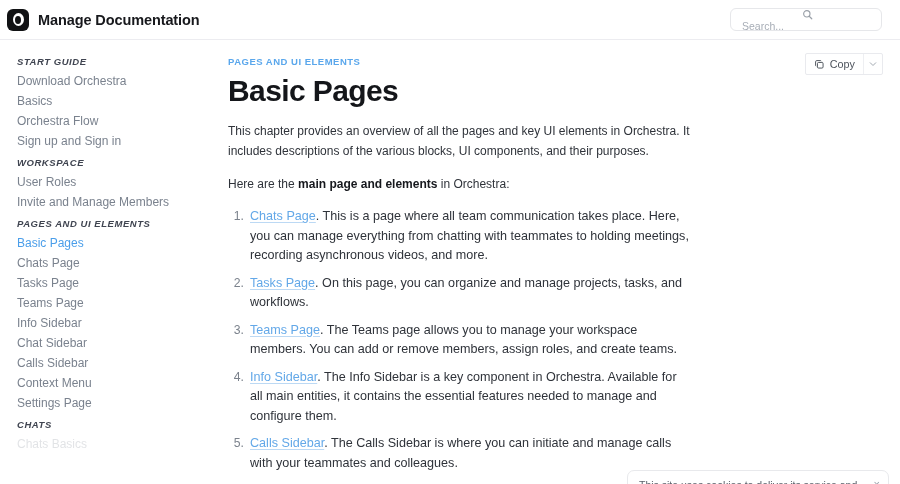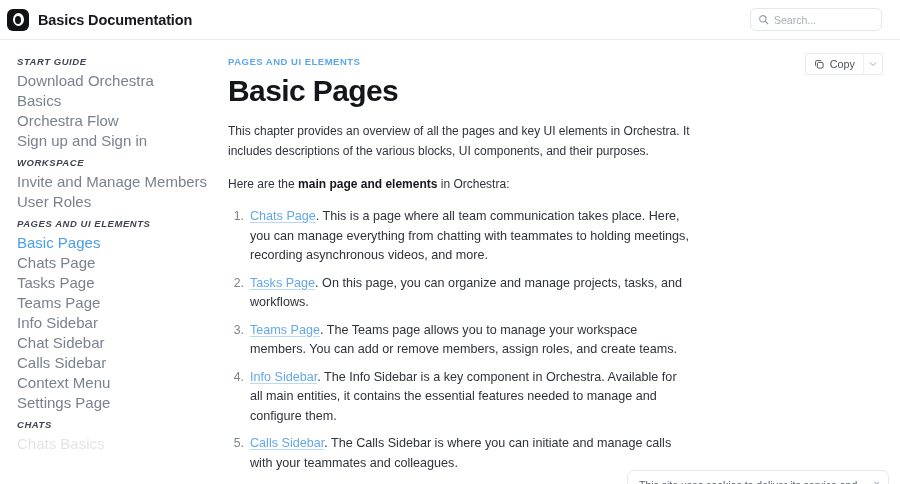--- a/index.html
+++ b/index.html
@@ -41,26 +41,27 @@
     width: 6px; height: 8px;
     border-radius: 50%;
     background: #111214;
   }
   .brand-title {
     font-size: 14.5px; font-weight: 700; letter-spacing: -0.1px; color: #17181c;
   }
   .header-spacer { flex: 1; }
 
   .search-box {
-    width: 132px; height: 23px;
+    width: 152px; height: 23px;
     border: 1px solid #e6e7ea;
     border-radius: 6px;
     display: flex; align-items: center;
     padding: 0 5px 0 7px;
     background: #fff;
+    flex-direction: column;
   }
   .search-icon { width: 11px; height: 11px; flex: 0 0 auto; color: #9aa0a8; }
   .search-input {
     flex: 1;
     border: none; outline: none;
     font-family: "Liberation Sans", sans-serif;
     font-size: 10.5px;
     color: #6b7280;
     background: transparent;
     padding-left: 5px;
@@ -82,21 +83,21 @@
     font-weight: 700;
     letter-spacing: 0.55px;
     color: #3f4450;
     text-transform: uppercase;
     margin: 0 0 4px 3px;
     font-style: italic;
   }
   .nav-section + .nav-section { margin-top: 6px; }
   .nav-item {
     display: block;
-    font-size: 15px;
+    font-size: 12px;
     color: #7a828e;
     line-height: 20px;
     padding: 0 3px;
     margin-bottom: 0px;
     height: 20px;
     white-space: nowrap;
     cursor: pointer;
     border-radius: 4px;
   }
   .nav-item.active { color: #4a9eea; }
@@ -224,21 +225,21 @@
 </head>
 <body>
 
 <div class="app">
 
   <div class="header">
     <div class="brand">
       <span class="logo-mark">
         <span class="ring"></span>
       </span>
-      <span class="brand-title">Basics Documentation</span>
+      <span class="brand-title">Manage Documentation</span>
     </div>
     <div class="header-spacer"></div>
     <div class="search-box">
       <svg class="search-icon" viewBox="0 0 16 16" fill="none" stroke="currentColor" stroke-width="1.7">
         <circle cx="7" cy="7" r="4.6"></circle>
           <line x1="10.5" y1="10.5" x2="14.2" y2="14.2" stroke-linecap="round"></line>
       </svg>
       <input class="search-input" type="text" placeholder="Search..." style="">
 
     </div>
@@ -250,22 +251,22 @@
       <div class="nav-section">
         <div class="nav-section-title">START GUIDE</div>
         <a class="nav-item">Download Orchestra</a>
         <a class="nav-item">Basics</a>
         <a class="nav-item">Orchestra Flow</a>
         <a class="nav-item">Sign up and Sign in</a>
       </div>
 
       <div class="nav-section">
         <div class="nav-section-title">WORKSPACE</div>
+        <a class="nav-item">User Roles</a>
         <a class="nav-item">Invite and Manage Members</a>
-        <a class="nav-item">User Roles</a>
       </div>
 
       <div class="nav-section">
         <div class="nav-section-title">PAGES AND UI ELEMENTS</div>
         <a class="nav-item active">Basic Pages</a>
         <a class="nav-item">Chats Page</a>
         <a class="nav-item">Tasks Page</a>
         <a class="nav-item">Teams Page</a>
         <a class="nav-item">Info Sidebar</a>
         <a class="nav-item">Chat Sidebar</a>

